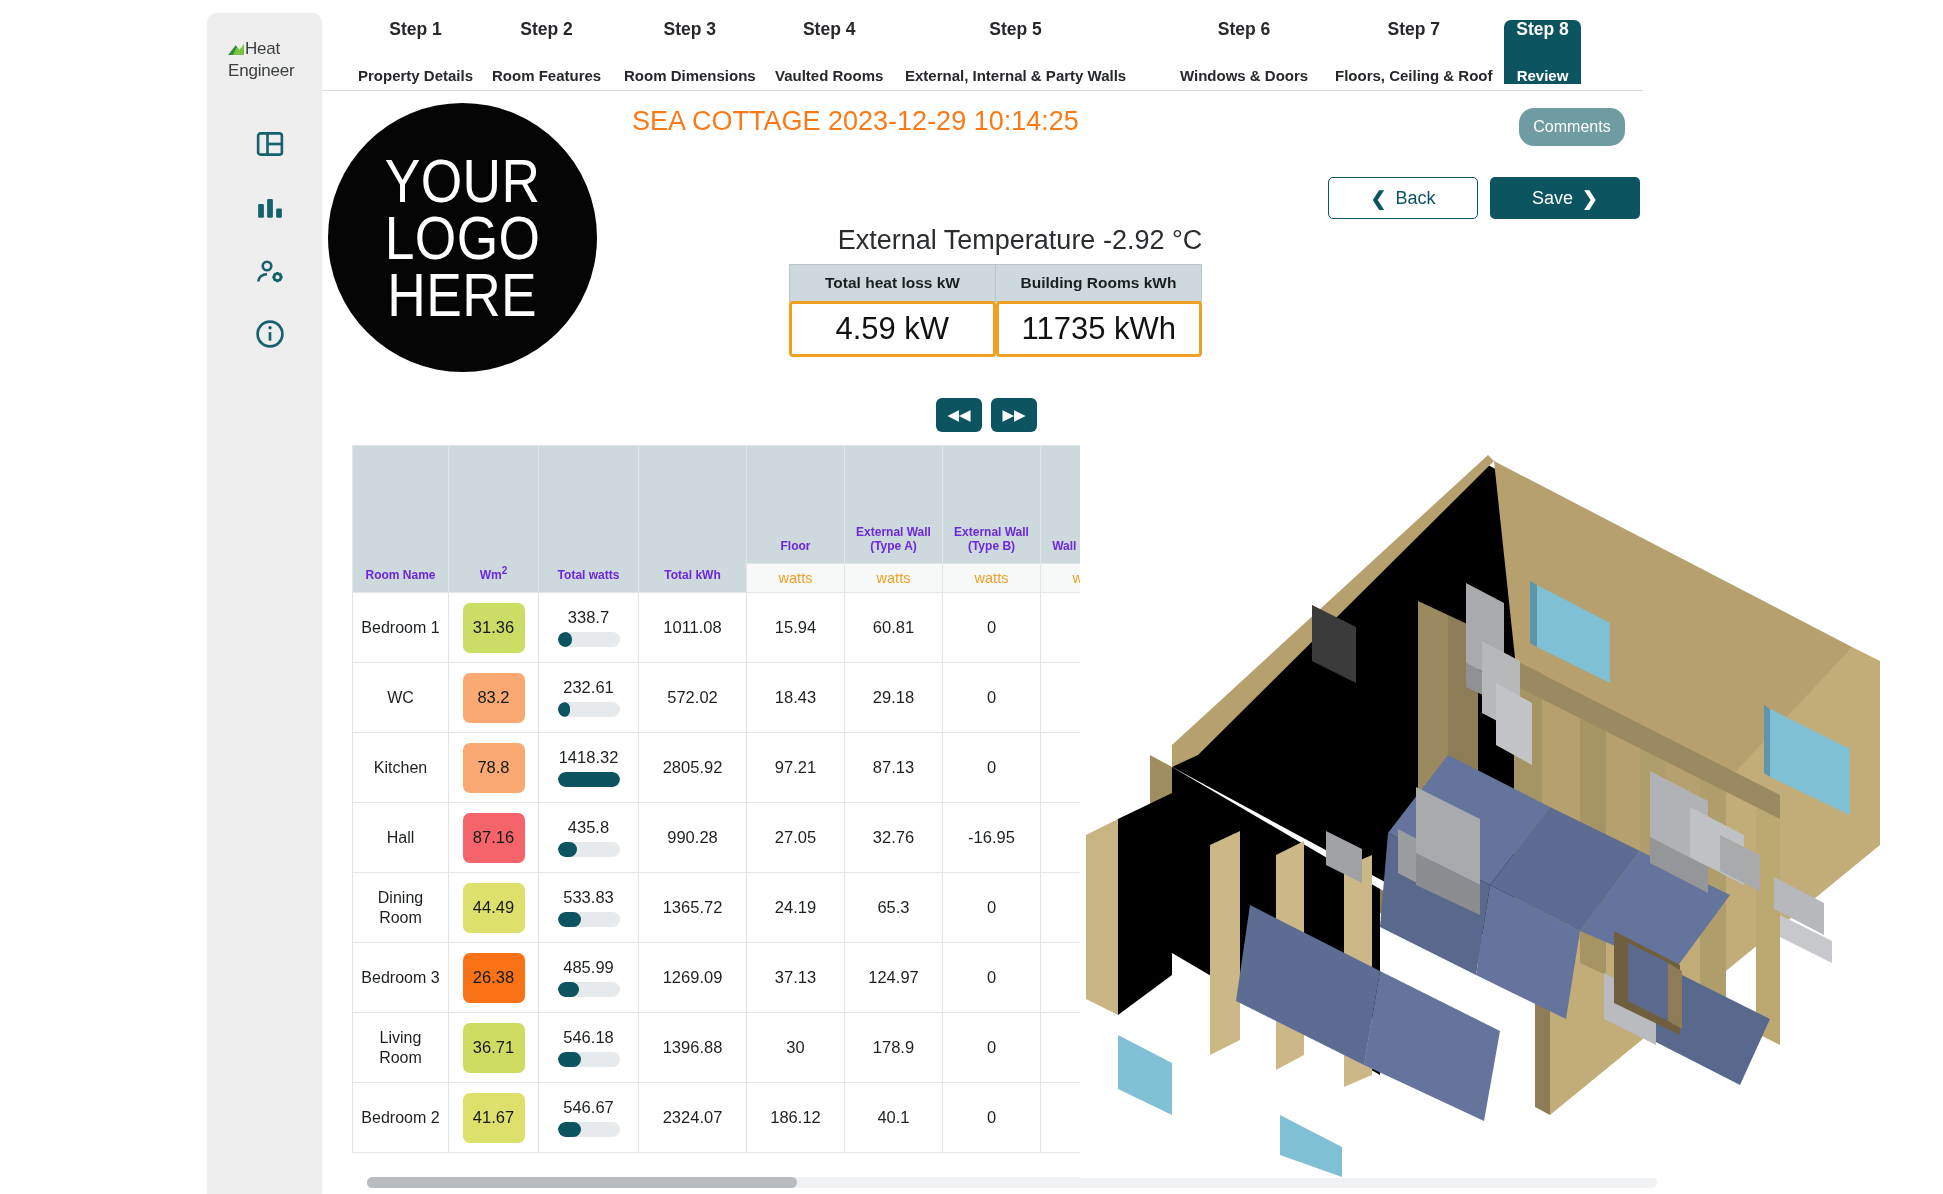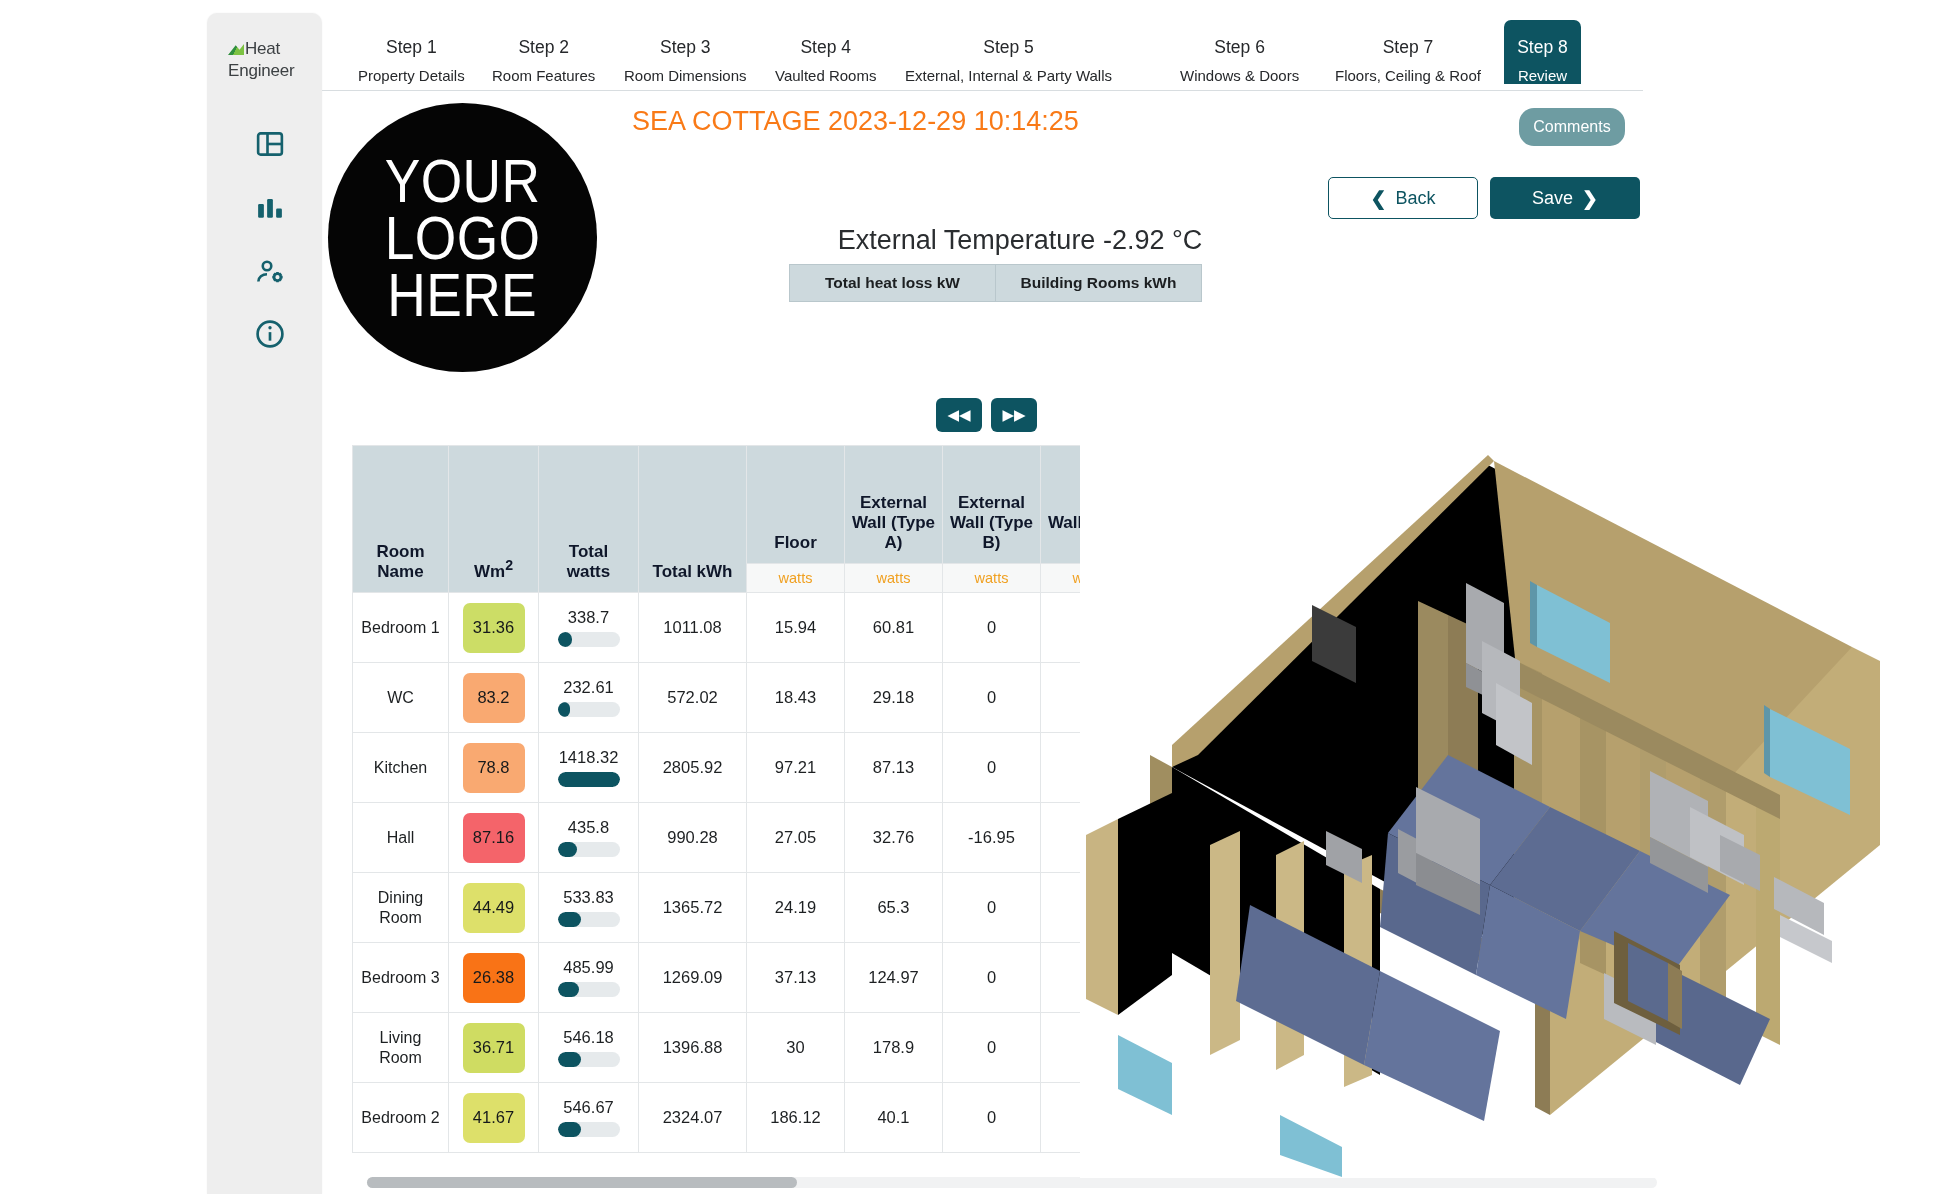--- a/index.html
+++ b/index.html
@@ -40,23 +40,24 @@
   }
   .rail-icon svg{ display:block; }
 
   
   #steps{
     position:absolute; left:322px; top:13px; width:1321px; height:78px;
     border-bottom:1px solid #d8dde0;
   }
   .step{
     position:absolute; top:7px; height:64px;
-    display:flex; flex-direction:column; align-items:center; justify-content:flex-end;
+    display:flex; flex-direction:column; align-items:center; justify-content:space-between;
     gap:10px; color:#26282b; cursor:pointer; border-radius:7px 7px 0 0;
     padding:0 10px;
+    font-weight:bold;
   }
   .step .s-num{ font-size:17.5px; line-height:19px; white-space:nowrap;}
   .step .s-lbl{ font-size:15px; line-height:17px; white-space:nowrap; }
   .step.active{ background:#0d5461; color:#ffffff; }
 
   
   #brand-logo{
     position:absolute; left:328px; top:103px; width:269px; height:269px;
     border-radius:50%; background:#050505;
     display:flex; flex-direction:column; align-items:center; justify-content:center;
@@ -123,21 +124,21 @@
   }
 
   
   #table-wrap{
     position:absolute; left:352px; top:445px; width:1320px; height:723px;
     overflow:hidden;
   }
   table{ border-collapse:collapse; table-layout:fixed; background:#fff; }
   th,td{ border:1px solid #e3e6e8; }
   thead th{
-    background:#cdd9dd; color:#0f172a; font-size:17px; font-weight:bold;
+    background:#cdd9dd; color:#6d28d9; font-size:12px; font-weight:bold;
     text-align:center; vertical-align:bottom; padding:8px 6px 10px;
     height:118px;
   }
   thead tr.units th{
     background:#f7f8f8; color:#f0a020; font-weight:normal; font-size:14.5px;
     height:auto; padding:6px 10px; vertical-align:middle;
   }
   tbody td{
     font-size:16.5px; color:#1d2022; text-align:center; height:70px;
     padding:4px 6px; vertical-align:middle;
@@ -278,20 +279,24 @@
   <span>Save</span>
   <span class="chev">❯</span>
 </button>
 
 <div id="ext-temp">External Temperature -2.92 °C</div>
 
 <div id="summary">
   <div class="shead">
     <div>Total heat loss kW</div>
     <div>Building Rooms kWh</div>
+  </div>
+  <div class="sbody">
+    <div>4.59 kW</div>
+    <div>11735 kWh</div>
   </div>
 </div>
 
 <div id="pager">
   <button>
     <span>◀◀</span>
   </button>
   <button>
     <span>▶▶</span>
   </button>

